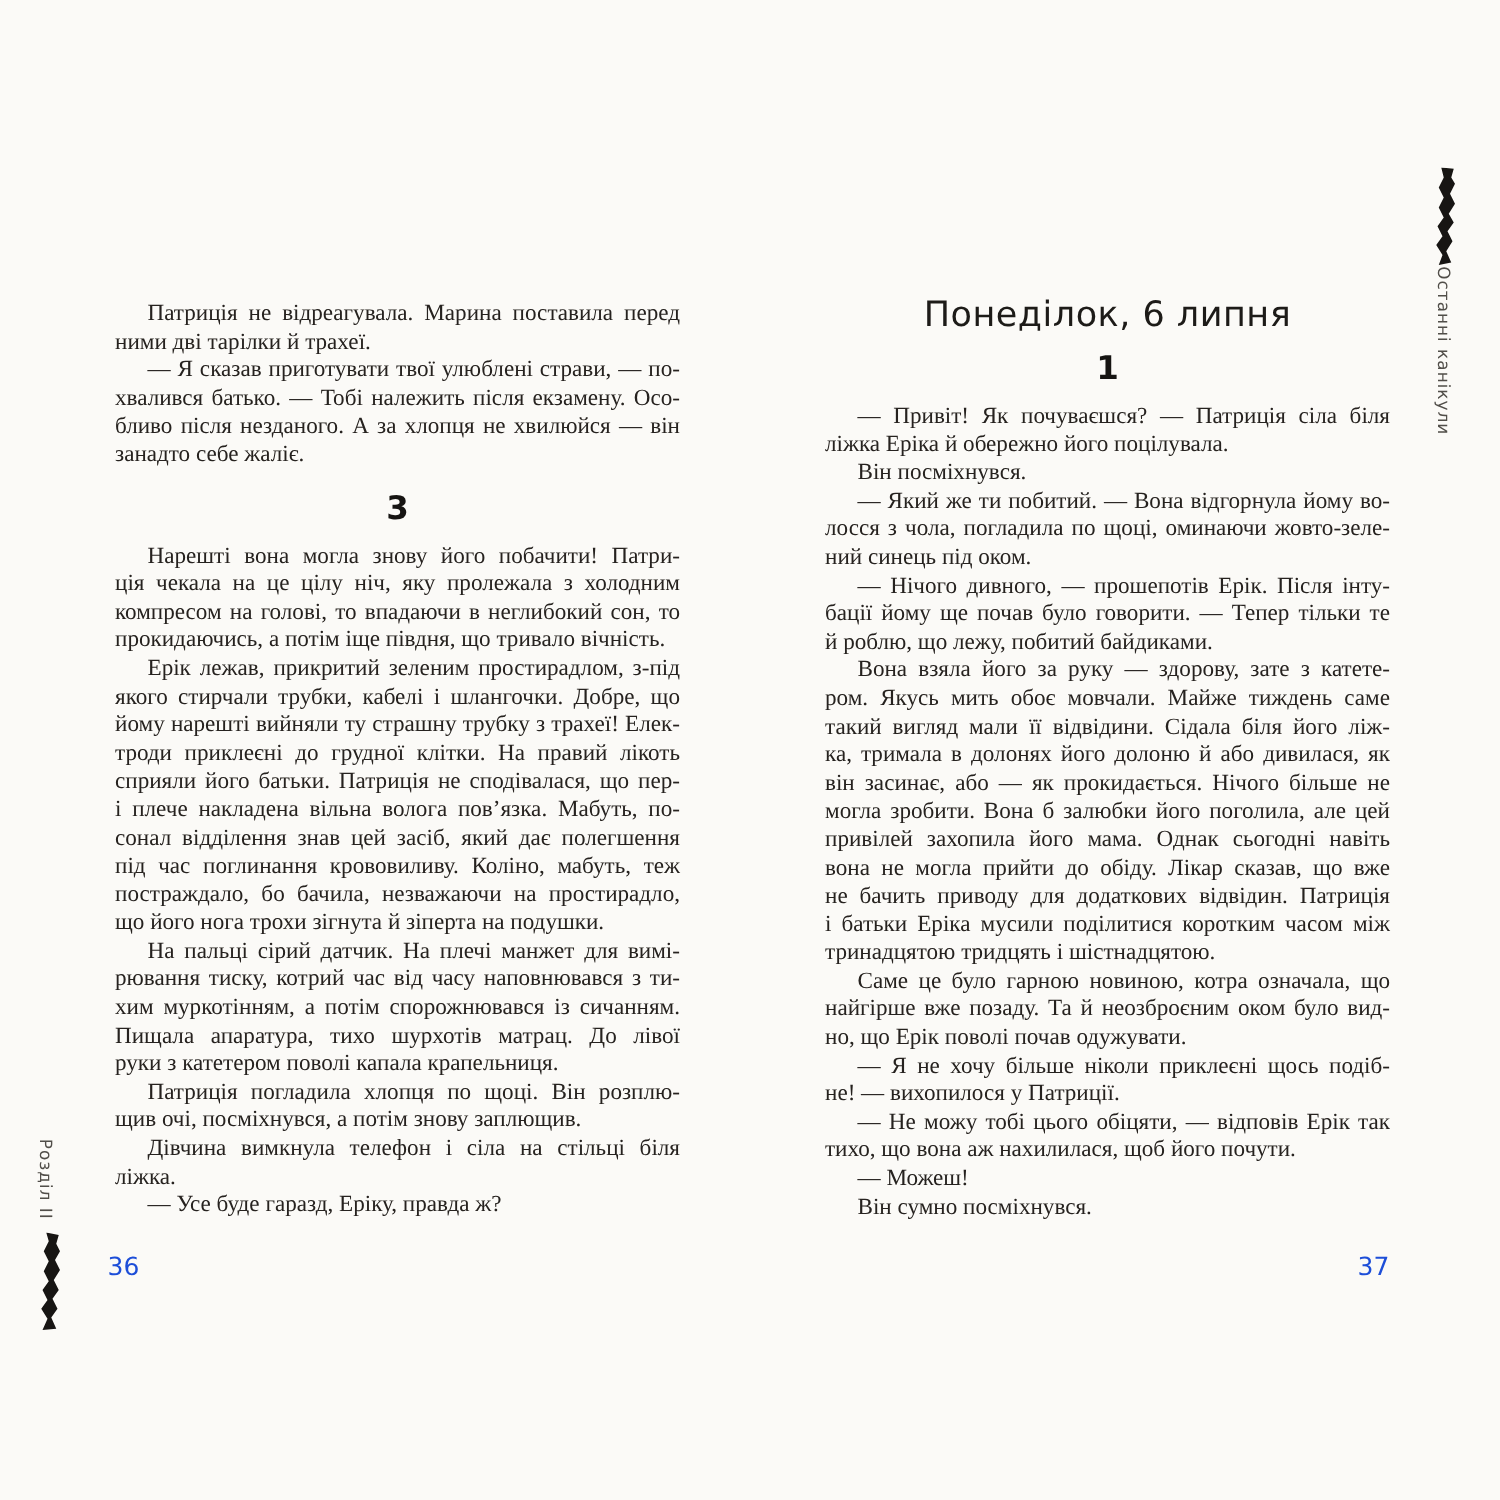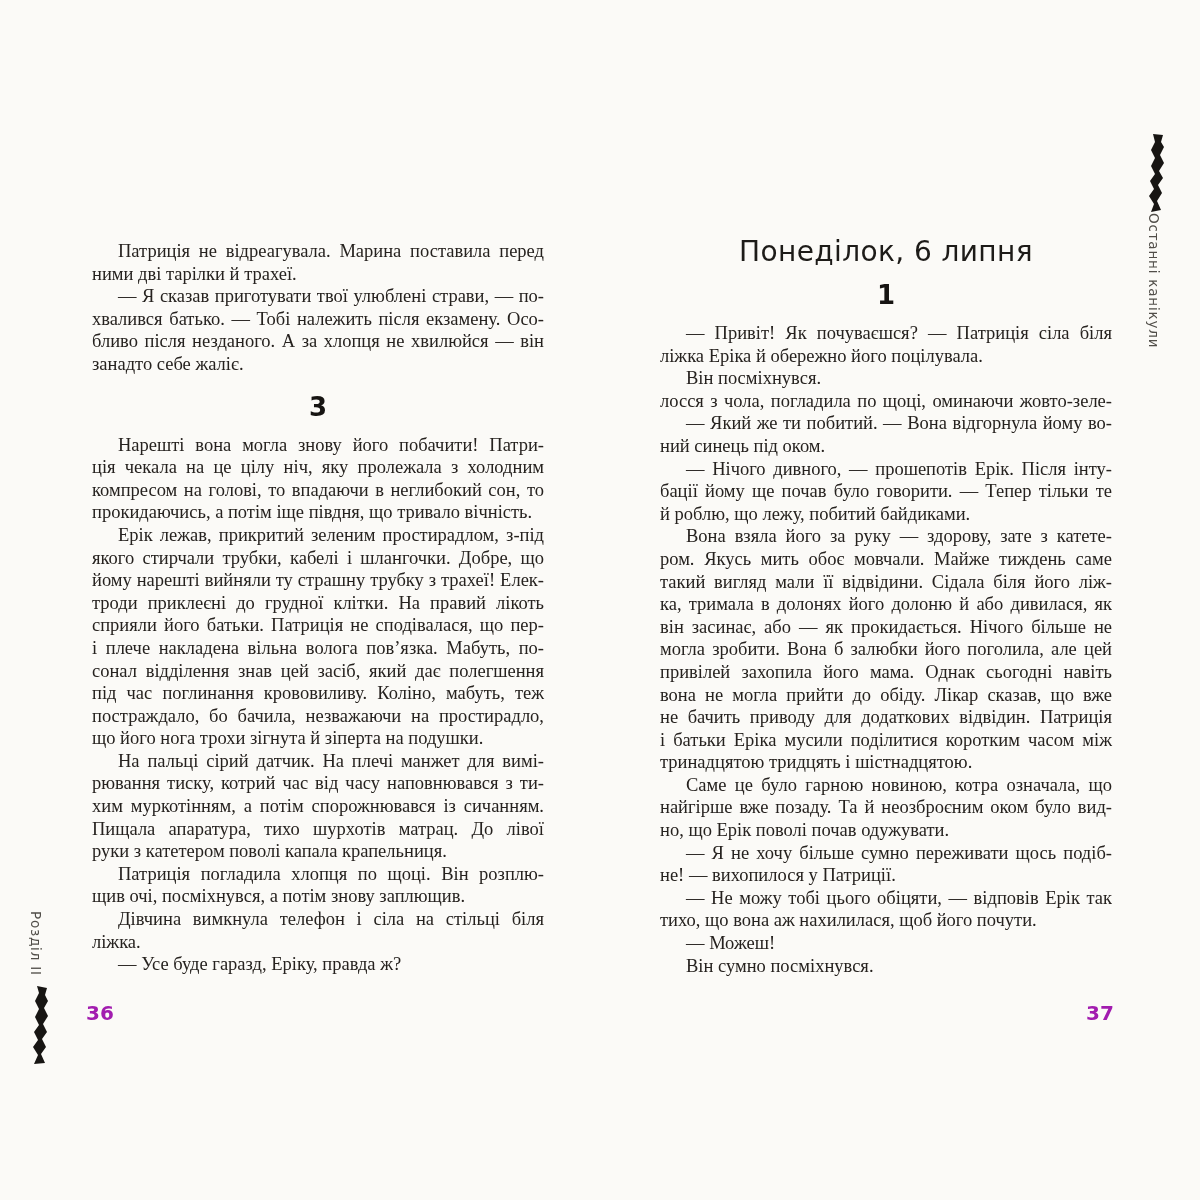--- a/index.html
+++ b/index.html
@@ -29,21 +29,21 @@
     letter-spacing:0.4px;color:#1d1b18;
   }
   .section-number{
     font-family:"DejaVu Sans","Liberation Sans",sans-serif;
     font-weight:bold;font-size:26px;line-height:30px;
     margin:16px 0 12px 0;text-align:center;color:#161412;
   }
   .page-number{
     position:absolute;
     font-family:"DejaVu Sans","Liberation Sans",sans-serif;
-    font-weight:bold;font-size:20px;color:#a21caf;
+    font-weight:normal;font-size:20px;color:#1d4ed8;
   }
   #page-number-left{left:86px;top:1001px;}
   #page-number-right{left:1086px;top:1001px;width:26px;}
   .margin-label{
     position:absolute;
     writing-mode:vertical-rl;
     font-family:"DejaVu Sans","Liberation Sans",sans-serif;
     font-size:13.5px;letter-spacing:0.8px;color:#514e49;
     white-space:nowrap;
   }
@@ -110,22 +110,22 @@
       <div class="date-header">Понеділок, 6 липня</div>
       <div class="section-number">1</div>
       <div class="para">
         <div class="line first">— Привіт! Як почуваєшся? — Патриція сіла біля</div>
         <div class="line last">ліжка Еріка й обережно його поцілувала.</div>
       </div>
       <div class="para">
         <div class="line first last">Він посміхнувся.</div>
       </div>
       <div class="para">
+        <div class="line first">— Який же ти побитий. — Вона відгорнула йому во-</div>
         <div class="line">лосся з чола, погладила по щоці, оминаючи жовто-зеле-</div>
-        <div class="line first">— Який же ти побитий. — Вона відгорнула йому во-</div>
         <div class="line last">ний синець під оком.</div>
       </div>
       <div class="para">
         <div class="line first">— Нічого дивного, — прошепотів Ерік. Після інту-</div>
         <div class="line">бації йому ще почав було говорити. — Тепер тільки те</div>
         <div class="line last">й роблю, що лежу, побитий байдиками.</div>
       </div>
       <div class="para">
         <div class="line first">Вона взяла його за руку — здорову, зате з катете-</div>
         <div class="line">ром. Якусь мить обоє мовчали. Майже тиждень саме</div>
@@ -138,21 +138,21 @@
         <div class="line">не бачить приводу для додаткових відвідин. Патриція</div>
         <div class="line">і батьки Еріка мусили поділитися коротким часом між</div>
         <div class="line last">тринадцятою тридцять і шістнадцятою.</div>
       </div>
       <div class="para">
         <div class="line first">Саме це було гарною новиною, котра означала, що</div>
         <div class="line">найгірше вже позаду. Та й неозброєним оком було вид-</div>
         <div class="line last">но, що Ерік поволі почав одужувати.</div>
       </div>
       <div class="para">
-        <div class="line first">— Я не хочу більше сумно переживати щось подіб-</div>
+        <div class="line first">— Я не хочу більше ніколи приклеєні щось подіб-</div>
         <div class="line last">не! — вихопилося у Патриції.</div>
       </div>
       <div class="para">
         <div class="line first">— Не можу тобі цього обіцяти, — відповів Ерік так</div>
         <div class="line last">тихо, що вона аж нахилилася, щоб його почути.</div>
       </div>
       <div class="para">
         <div class="line first last">— Можеш!</div>
       </div>
       <div class="para">

